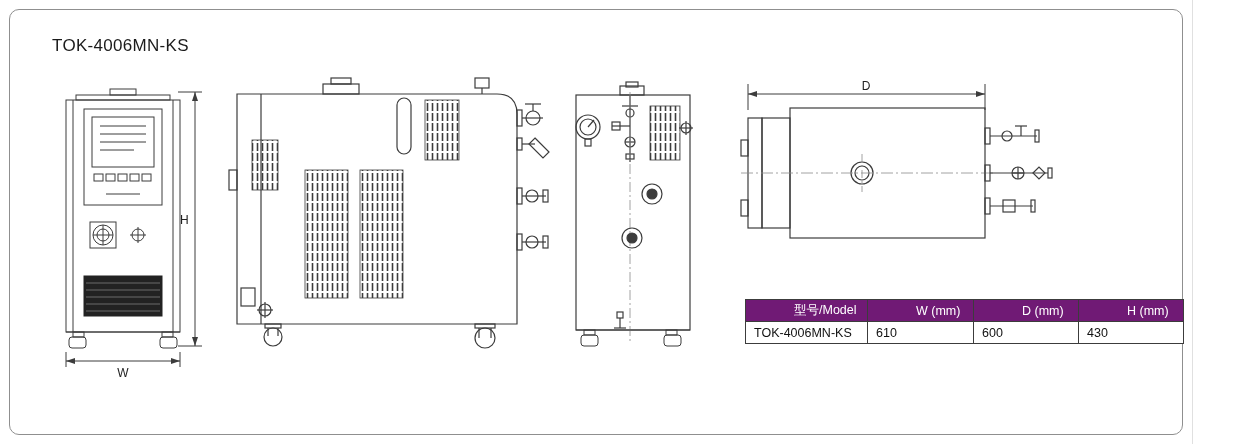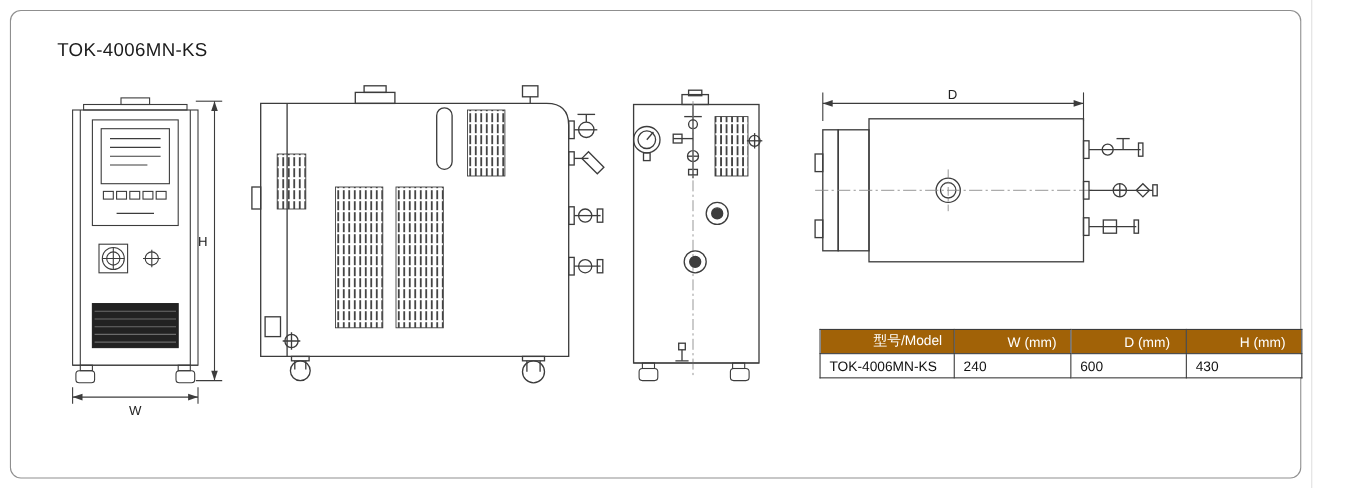--- a/index.html
+++ b/index.html
@@ -20,21 +20,21 @@
   svg{overflow:visible;display:block;}
   svg text{font-family:"Liberation Sans",sans-serif;font-size:12px;fill:#222;}
   .spec-table{
     position:absolute;left:745px;top:299px;width:438px;
     border-collapse:collapse;font-size:12.5px;color:#111;table-layout:fixed;
   }
   .spec-table td{
     border:1px solid #3c3c3c;padding:2px 8px;height:17px;background:#fff;
     white-space:nowrap;overflow:hidden;
   }
-  .spec-table tr.head td{background:#a16207;color:#ffffff;padding-left:48px;}
+  .spec-table tr.head td{background:#701a75;color:#ffffff;padding-left:48px;}
   .spec-table td.c{text-align:left;}
   .spec-table td.l{text-align:left;}
 </style>
 </head>
 <body>
 
 <div class="wrap">
   <div class="frame"></div>
 
   <div class="title">TOK-4006MN-KS</div>
@@ -270,19 +270,19 @@
     </colgroup>
     <tbody>
         <tr class="head">
       <td class="l">型号/Model</td>
       <td class="c">W (mm)</td>
       <td class="c">D (mm)</td>
       <td class="c">H (mm)</td>
     </tr>
     <tr>
       <td class="l">TOK-4006MN-KS</td>
-      <td class="c">240</td>
+      <td class="c">610</td>
       <td class="c">600</td>
       <td class="c">430</td>
     </tr>
   </tbody>
     </table>
 </div>
 
 </body></html>

